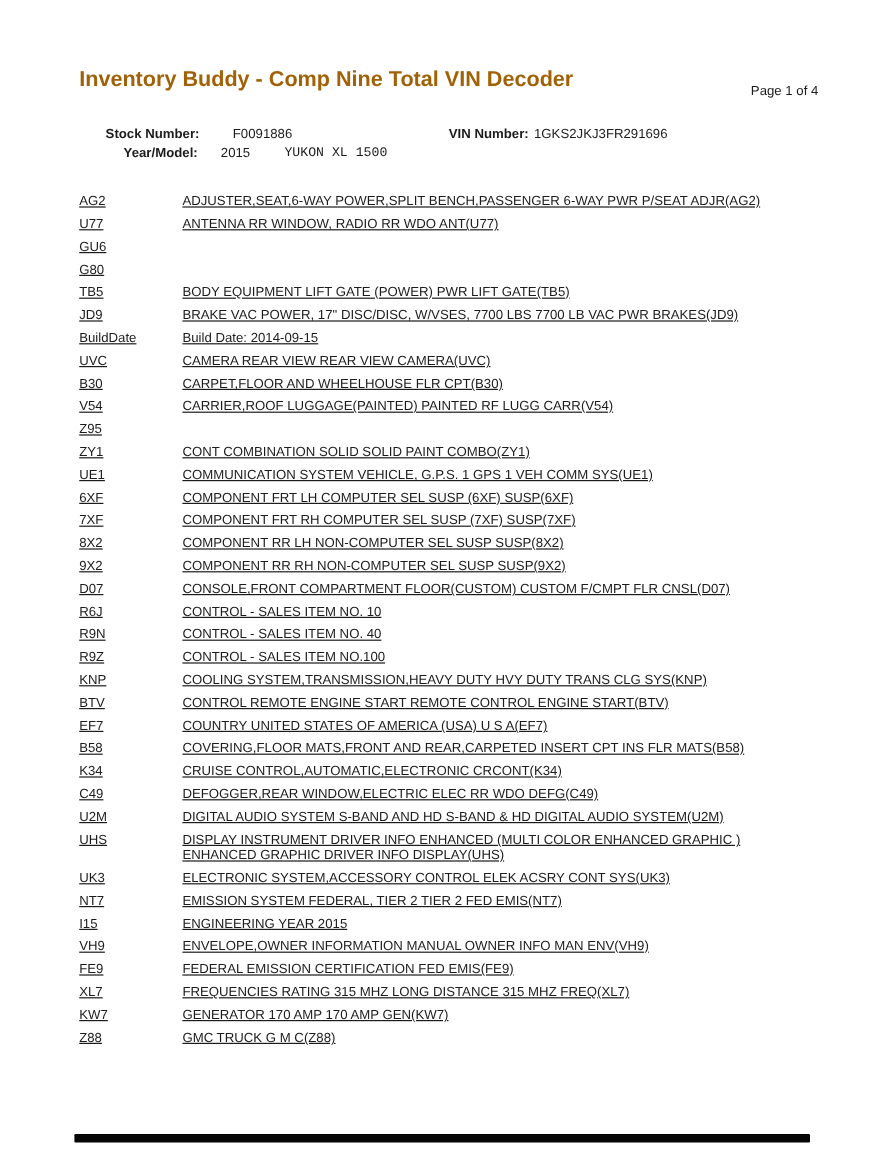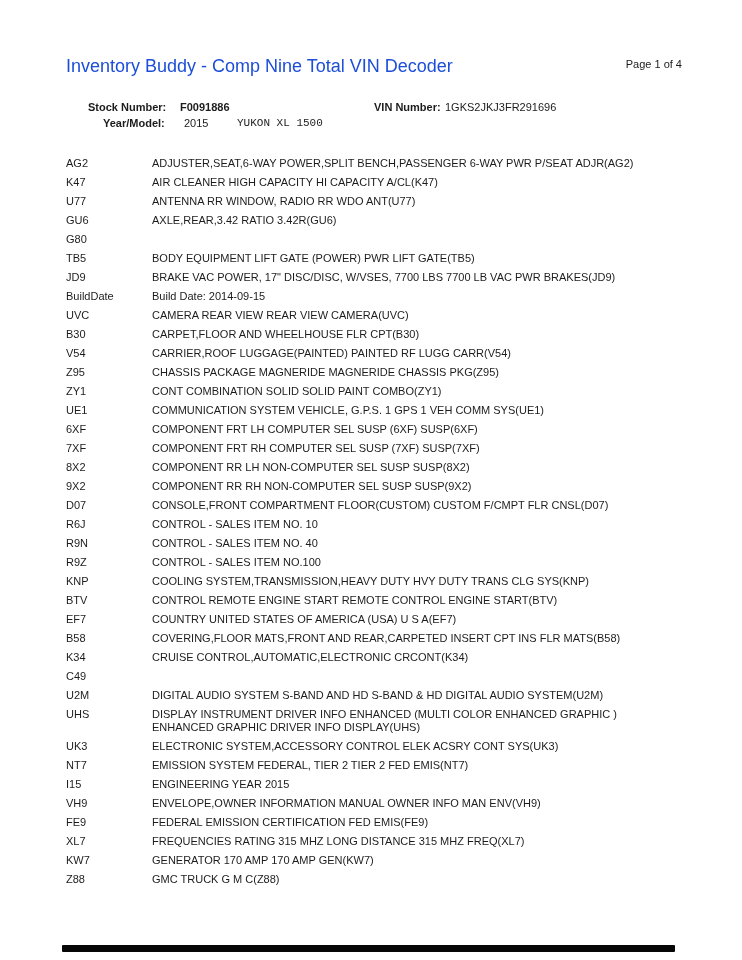--- a/index.html
+++ b/index.html
@@ -18,47 +18,48 @@
     overflow: hidden;
   }
   .title-row {
     display: flex;
     justify-content: space-between;
     align-items: flex-start;
   }
   h1.doc-title {
     margin: 0;
     font-size: 18px;
-    font-weight: 400;
-    color: #1d4ed8;
+    font-weight: 700;
+    color: #a16207;
     white-space: nowrap;
   }
   .page-indicator {
     font-size: 11px;
     color: #1c1c1c;
-    margin-top: 2px;
+    margin-top: 14px;
     white-space: nowrap;
   }
   .header-info { margin-top: 24px; font-size: 11px; }
   .hline { position: relative; height: 16px; }
   .hline span { position: absolute; top: 0; white-space: nowrap; }
   .lbl { font-weight: 700; }
   .pos-stock-lbl  { left: 22px; }
-  .pos-stock-val  { left: 114px; font-weight: bold; }
+  .pos-stock-val  { left: 128px; }
   .pos-vin-lbl    { left: 308px; }
   .pos-vin-val    { left: 379px; }
   .pos-year-lbl   { left: 37px; }
   .pos-year-val   { left: 118px; }
   .pos-model-val  { left: 171px; font-family: Liberation Mono, monospace; }
   .options { margin-top: 24px; }
   .row {
     display: flex;
     font-size: 11px;
     line-height: 13px;
     margin-bottom: 6px;
+    text-decoration: underline;
   }
   .code { width: 86px; flex: none; }
   .desc { width: 528px; }
   .scan-bar {
     position: absolute;
     left: 62px; top: 945px;
     width: 613px; height: 7px;
     background: #060606;
     border-radius: 1px;
   }
@@ -86,33 +87,28 @@
       <span class="pos-model-val">YUKON XL 1500</span>
     </div>
   </div>
 
   <div class="options">
   <div class="row">
     <span class="code">AG2</span>
     <span class="desc">ADJUSTER,SEAT,6-WAY POWER,SPLIT BENCH,PASSENGER 6-WAY PWR P/SEAT ADJR(AG2)</span>
   </div>
 
-  <div class="row">
-    <span class="code">K47</span>
-    <span class="desc">AIR CLEANER HIGH CAPACITY HI CAPACITY A/CL(K47)</span>
-  </div>
 
   <div class="row">
     <span class="code">U77</span>
     <span class="desc">ANTENNA RR WINDOW, RADIO RR WDO ANT(U77)</span>
   </div>
 
   <div class="row">
     <span class="code">GU6</span>
-    <span class="desc">AXLE,REAR,3.42 RATIO 3.42R(GU6)</span>
   </div>
 
   <div class="row">
     <span class="code">G80</span>
   </div>
 
   <div class="row">
     <span class="code">TB5</span>
     <span class="desc">BODY EQUIPMENT LIFT GATE (POWER) PWR LIFT GATE(TB5)</span>
   </div>
@@ -137,21 +133,20 @@
     <span class="desc">CARPET,FLOOR AND WHEELHOUSE FLR CPT(B30)</span>
   </div>
 
   <div class="row">
     <span class="code">V54</span>
     <span class="desc">CARRIER,ROOF LUGGAGE(PAINTED) PAINTED RF LUGG CARR(V54)</span>
   </div>
 
   <div class="row">
     <span class="code">Z95</span>
-    <span class="desc">CHASSIS PACKAGE MAGNERIDE MAGNERIDE CHASSIS PKG(Z95)</span>
   </div>
 
   <div class="row">
     <span class="code">ZY1</span>
     <span class="desc">CONT COMBINATION SOLID SOLID PAINT COMBO(ZY1)</span>
   </div>
 
   <div class="row">
     <span class="code">UE1</span>
     <span class="desc">COMMUNICATION SYSTEM VEHICLE, G.P.S. 1 GPS 1 VEH COMM SYS(UE1)</span>
@@ -217,20 +212,21 @@
     <span class="desc">COVERING,FLOOR MATS,FRONT AND REAR,CARPETED INSERT CPT INS FLR MATS(B58)</span>
   </div>
 
   <div class="row">
     <span class="code">K34</span>
     <span class="desc">CRUISE CONTROL,AUTOMATIC,ELECTRONIC CRCONT(K34)</span>
   </div>
 
   <div class="row">
     <span class="code">C49</span>
+    <span class="desc">DEFOGGER,REAR WINDOW,ELECTRIC ELEC RR WDO DEFG(C49)</span>
   </div>
 
   <div class="row">
     <span class="code">U2M</span>
     <span class="desc">DIGITAL AUDIO SYSTEM S-BAND AND HD S-BAND &amp; HD DIGITAL AUDIO SYSTEM(U2M)</span>
   </div>
 
   <div class="row">
     <span class="code">UHS</span>
     <span class="desc">DISPLAY INSTRUMENT DRIVER INFO ENHANCED (MULTI COLOR ENHANCED GRAPHIC ) ENHANCED GRAPHIC DRIVER INFO DISPLAY(UHS)</span>

